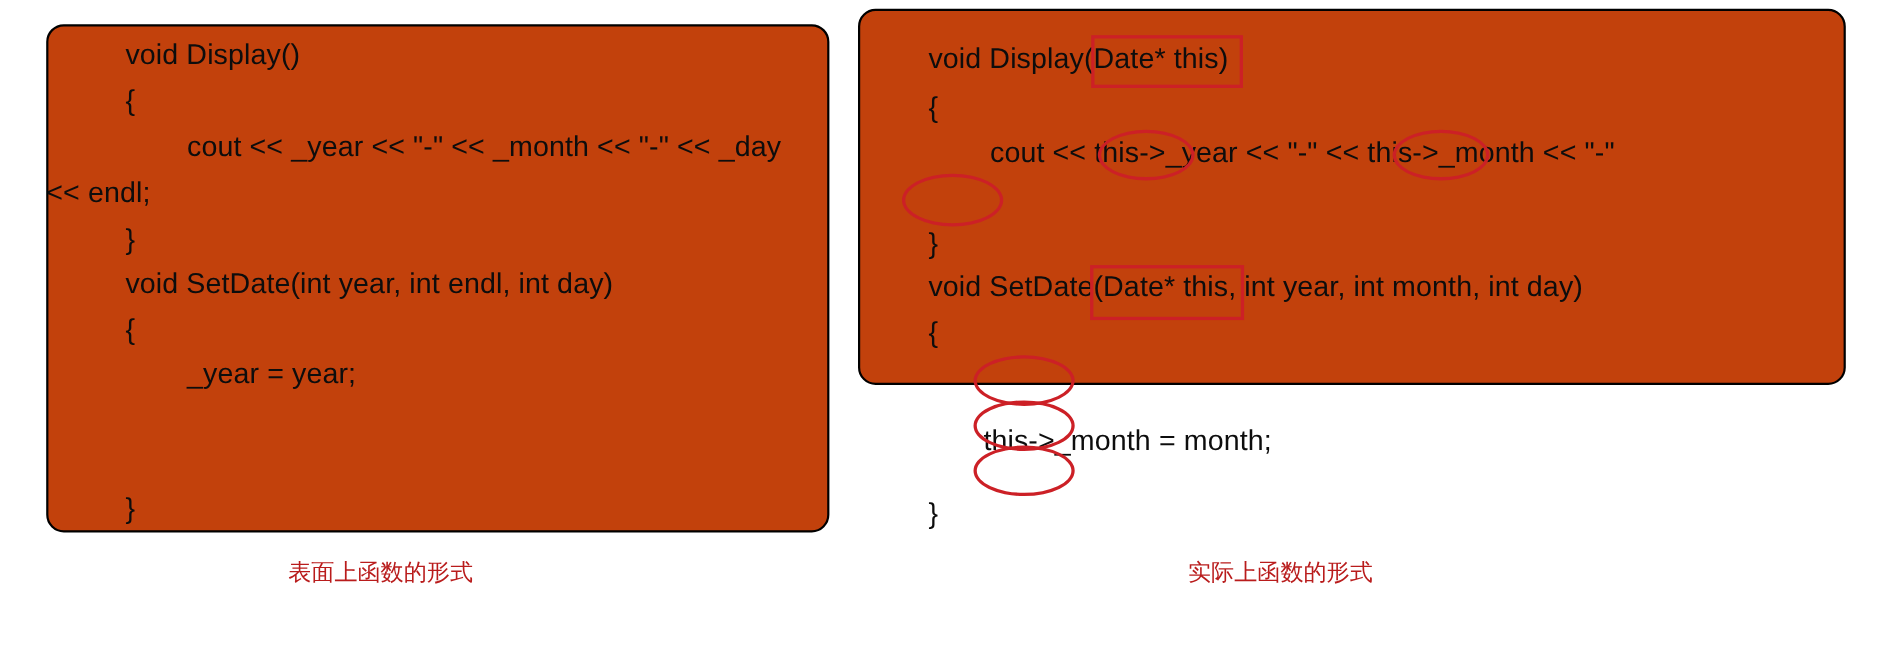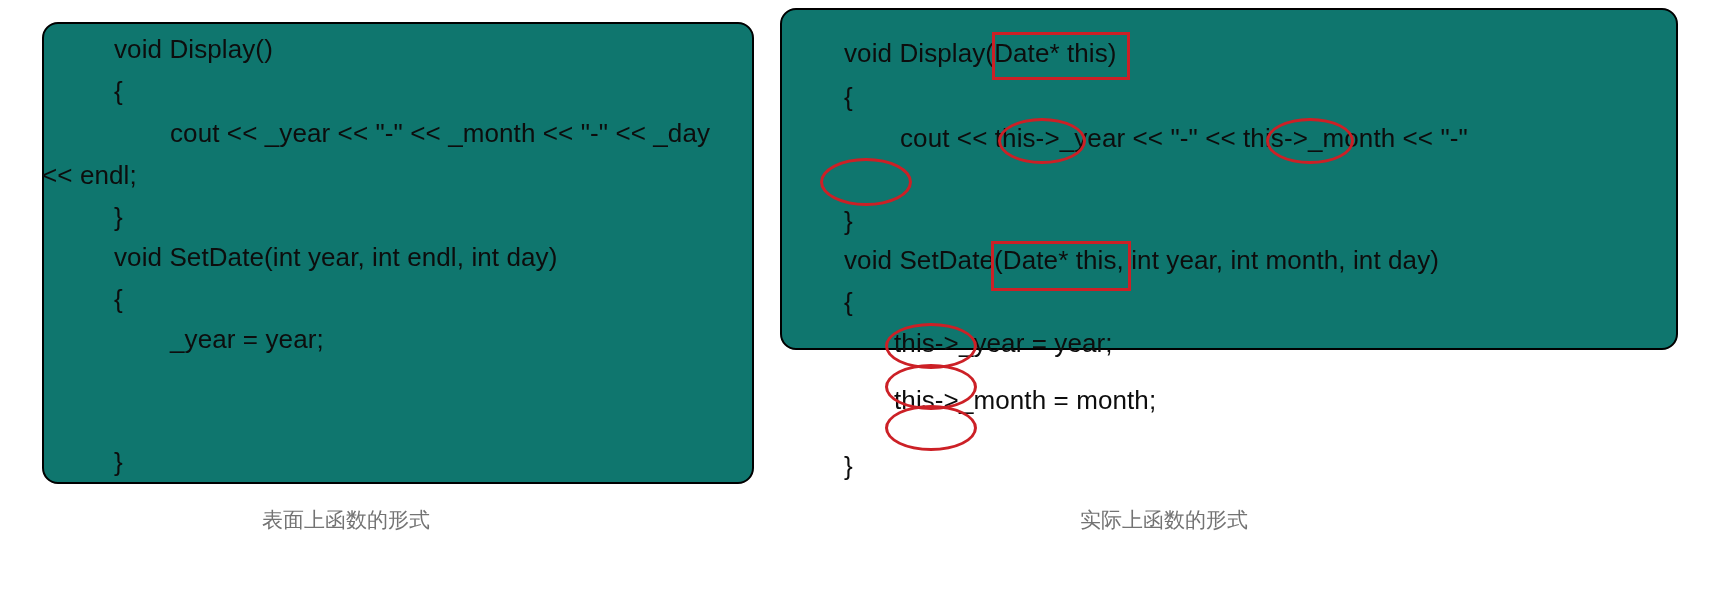--- a/index.html
+++ b/index.html
@@ -12,21 +12,21 @@
     height: 611px;
     position: relative;
     font-family: "Liberation Sans", "DejaVu Sans", sans-serif;
     overflow: hidden;
   }
 
   .panel {
     position: absolute;
     border: 2.5px solid #000000;
     border-radius: 16px;
-    background: #0f766e;
+    background: #c2410c;
     box-sizing: border-box;
     overflow: visible;
     text-align: right;
   }
 
   #panel-left  { left: 42px;  top: 22px; width: 712px; height: 462px; }
   #panel-right { left: 780px; top: 8px;  width: 898px; height: 342px; }
 
   .code {
     position: absolute;
@@ -73,21 +73,21 @@
     position: absolute;
     border: 3px solid #cc2026;
     box-sizing: border-box;
     pointer-events: none;
   }
   .anno.box    { border-radius: 0; }
   .anno.ellipse{ border-radius: 50%; }
 
   .caption {
     position: absolute;
-    color: #737373;
+    color: #b91c1c;
     font-size: 21px;
     font-family: "Liberation Sans", "DejaVu Sans", sans-serif;
     white-space: nowrap;
   }
   #caption-left  { left: 262px;  top: 506px; }
   #caption-right { left: 1080px; top: 506px; }
 </style>
 </head>
 <body>
 
@@ -106,21 +106,20 @@
 </div>
 
 <div class="panel" id="panel-right">
   <div class="code">
     <div class="line" id="R0">void Display(Date* this)</div>
     <div class="line" id="R1">{</div>
     <div class="line" id="R2">cout &lt;&lt; this-&gt;_year &lt;&lt; "-" &lt;&lt; this-&gt;_month &lt;&lt; "-"</div>
     <div class="line" id="R4">}</div>
     <div class="line" id="R5">void SetDate(Date* this, int year, int month, int day)</div>
     <div class="line" id="R6">{</div>
-    <div class="line" id="R7">this-&gt;_year = year;</div>
     <div class="line" id="R8">this-&gt;_month = month;</div>
     <div class="line" id="R10">}</div>
   </div>
 
   <div class="anno box" style="left:210px; top:22px;  width:138px; height:48px;"></div>
   <div class="anno ellipse" style="left:216px; top:108px; width:88px;  height:46px;"></div>
   <div class="anno ellipse" style="left:484px; top:108px; width:88px;  height:46px;"></div>
   <div class="anno ellipse" style="left:38px;  top:148px; width:92px;  height:48px;"></div>
   <div class="anno box" style="left:209px; top:231px; width:140px; height:50px;"></div>
   <div class="anno ellipse" style="left:103px; top:313px; width:92px;  height:46px;"></div>

